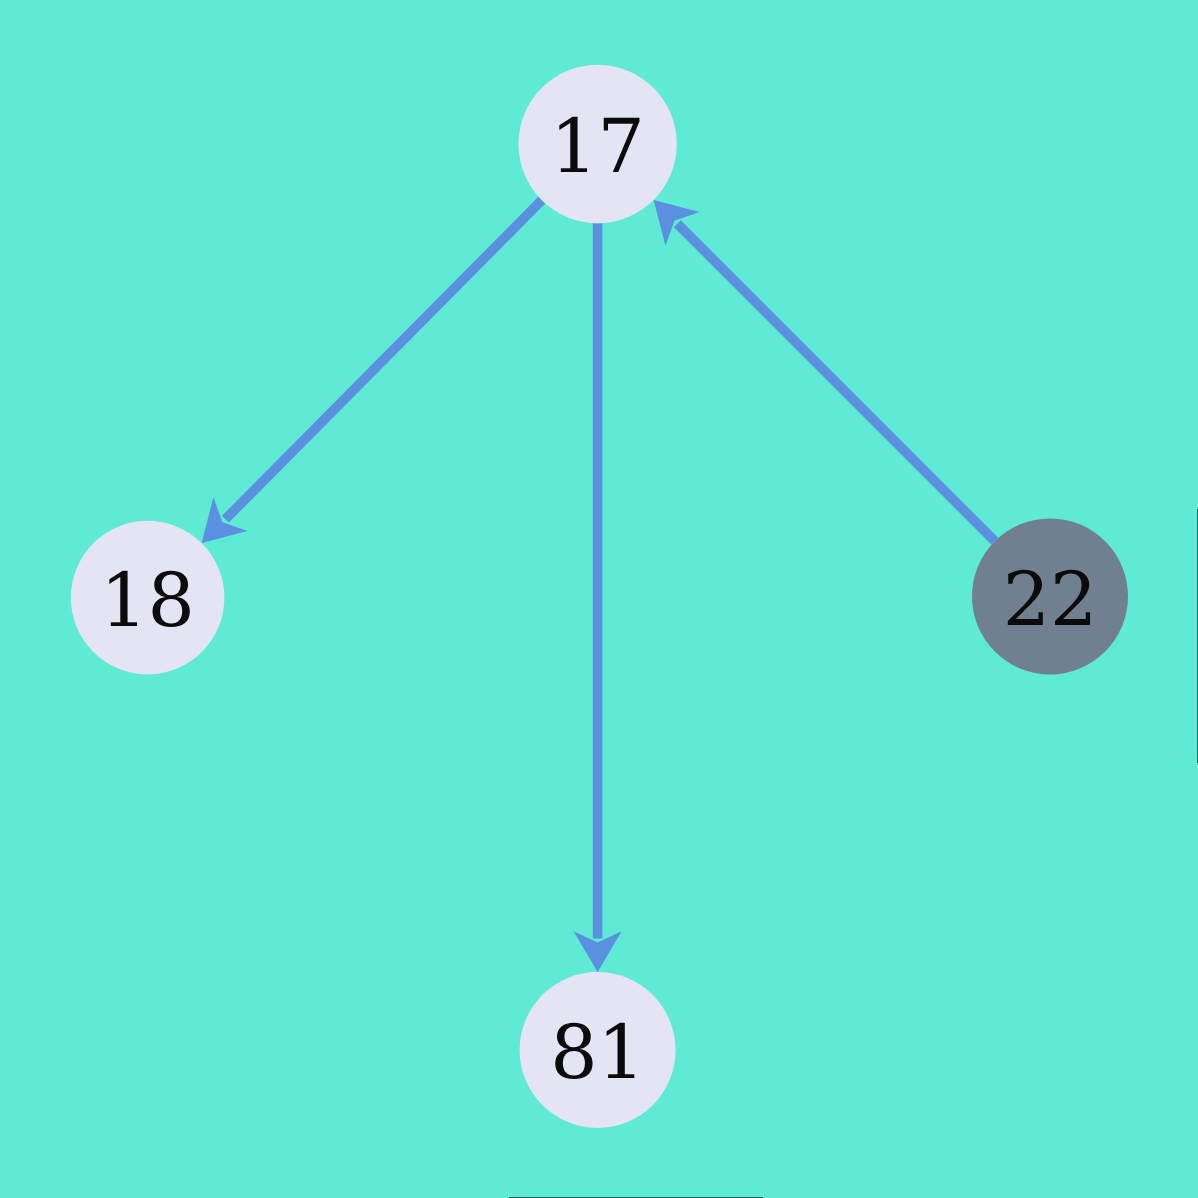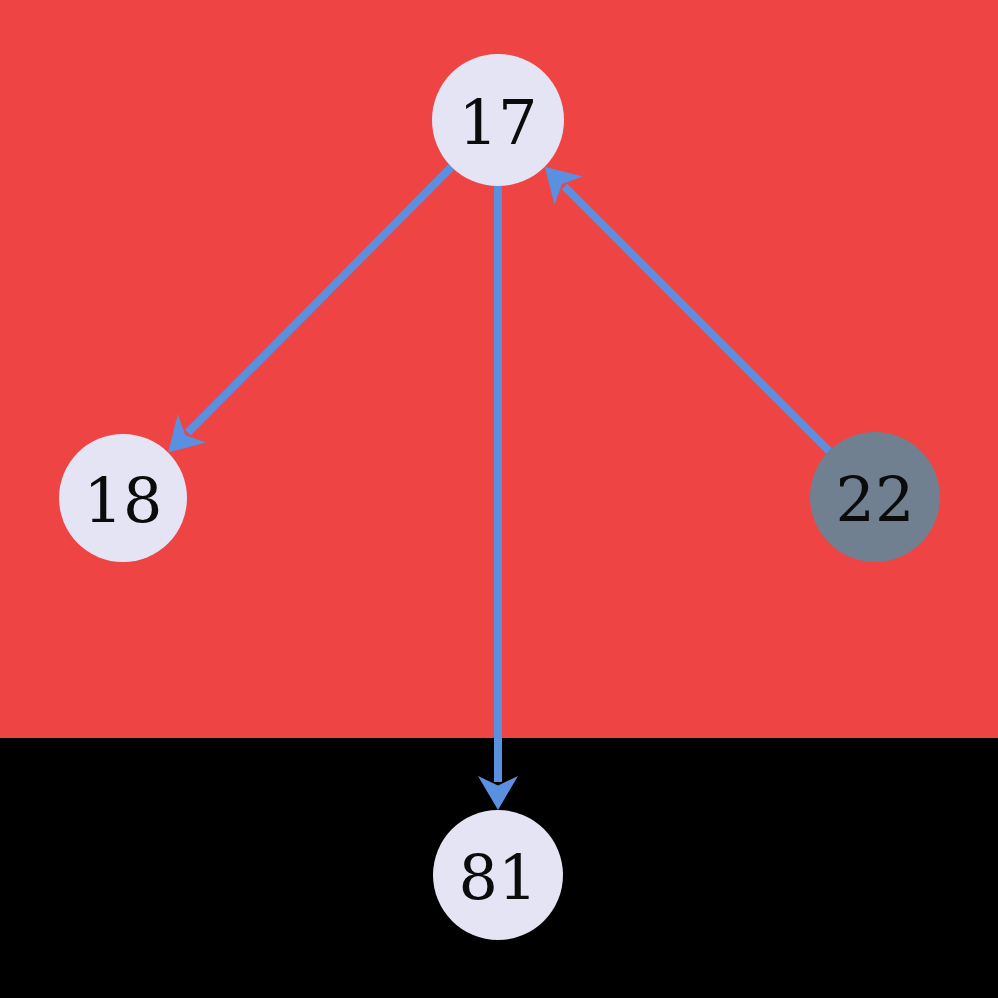--- a/index.html
+++ b/index.html
@@ -10,22 +10,22 @@
   }
   body {
     width: 998px;
     height: 998px;
     overflow: hidden;
     font-family: "DejaVu Serif", "Liberation Serif", serif;
   }
   #graph-canvas {
     position: relative;
     width: 998px;
-    height: 738px;
-    background: #ef4444;
+    height: 998px;
+    background: #5eead4;
   }
   #graph-svg {
     position: absolute;
     top: 0;
     left: 0;
     width: 998px;
     height: 998px;
     display: block;
   }
   .edge-line {

